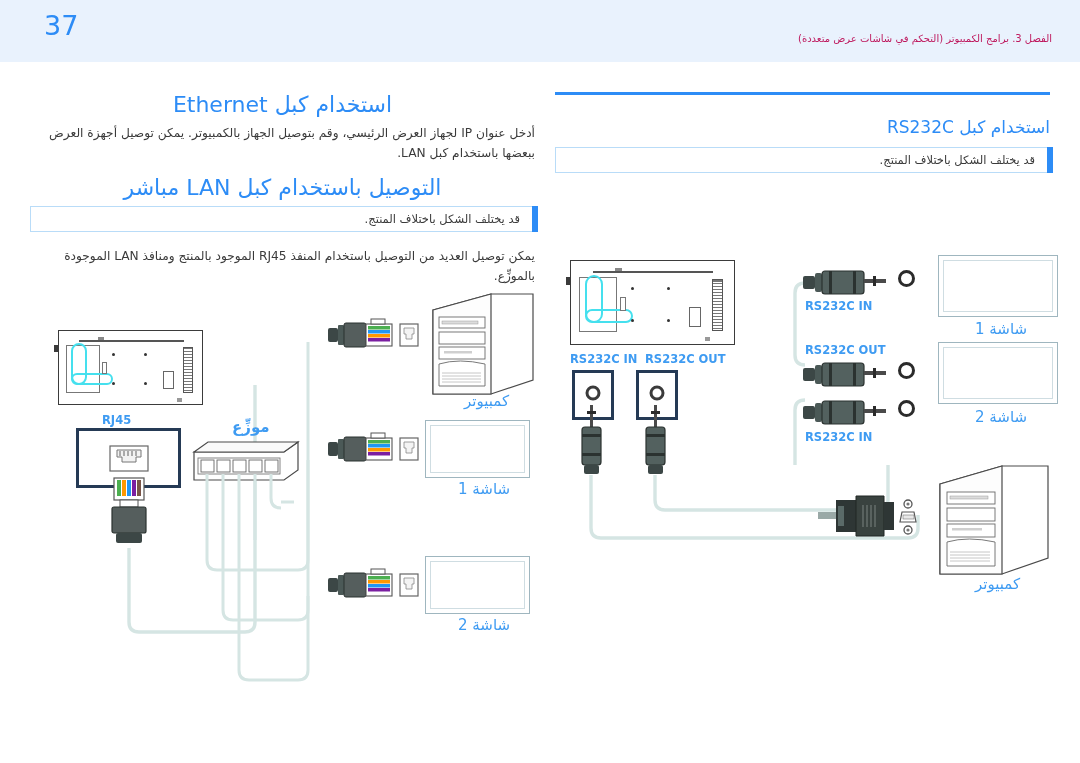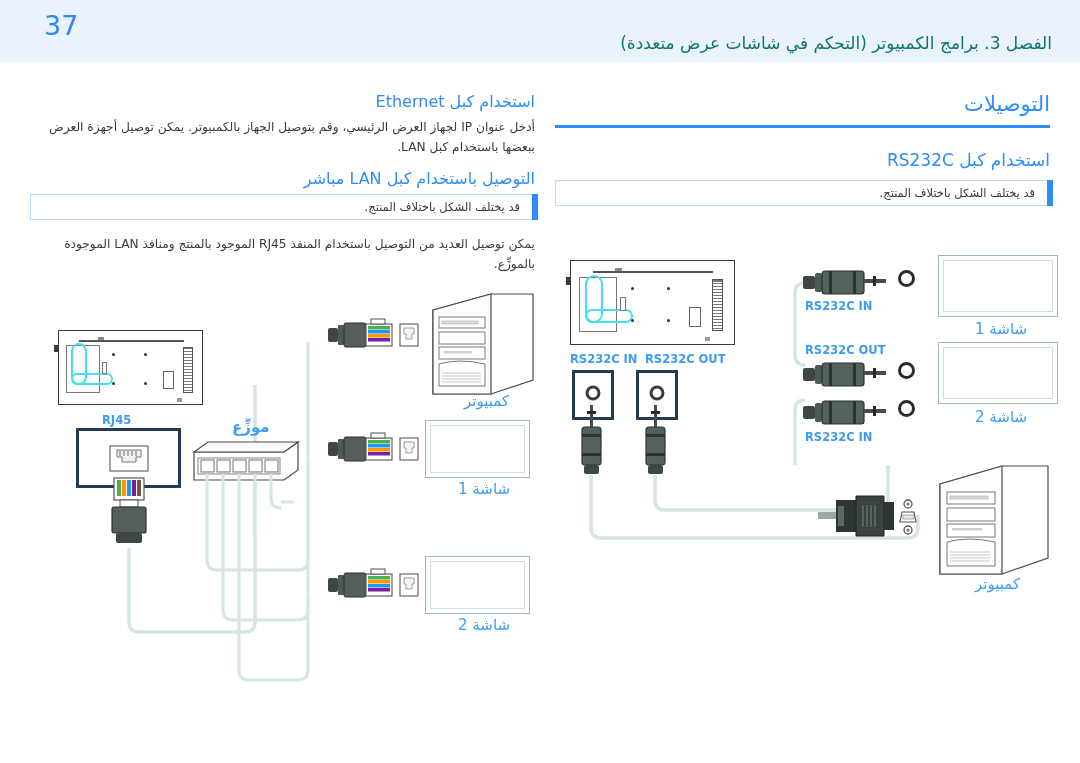--- a/index.html
+++ b/index.html
@@ -25,21 +25,21 @@
   }
   .page-number {
     position: absolute; right: auto; left: 44px; top: 10px;
     font-size: 27px; color: #2d8cf6;
     font-family: "DejaVu Sans", sans-serif;
     letter-spacing: 0px;
     direction: ltr;
   }
   .banner-title {
     position: absolute; right: 28px; top: 33px;
-    font-size: 17px; color: #0f766e;
+    font-size: 10px; color: #be185d;
     white-space: nowrap;
     direction: rtl;
   }
 
   
   .col-right {
     position: absolute; right: 30px; top: 92px;
     width: 495px;
     direction: rtl;
   }
@@ -55,22 +55,22 @@
   }
   .section-rule {
     height: 3px; background: #2d8cf6; width: 100%;
     margin-bottom: 22px;
   }
   .sub-title {
     font-size: 17px; color: #2d8cf6;
     text-align: right; margin: 0 0 10px 0; font-weight: 400;
   }
   .sub-title-left {
-    font-size: 16px; color: #2d8cf6;
-    text-align: right; margin: 0 0 6px 0; font-weight: 400;
+    font-size: 22px; color: #2d8cf6;
+    text-align: center; margin: 0 0 6px 0; font-weight: 400;
   }
   .body-text {
     font-size: 12.2px; color: #3a3a3a; line-height: 1.65;
     text-align: right; margin: 0 0 12px 0;
   }
 
   
   .note {
     position: relative;
     border: 1px solid #b9dcf8;
@@ -167,21 +167,20 @@
 </head>
 <body>
 
 <div id="page">
 
   <div class="banner"></div>
   <div class="page-number">37</div>
   <div class="banner-title">الفصل 3. برامج الكمبيوتر (التحكم في شاشات عرض متعددة)</div>
 
   <div class="col-right">
-    <h1 class="section-title">التوصيلات</h1>
     <div class="section-rule"></div>
     <h2 class="sub-title">استخدام كبل RS232C</h2>
     <div class="note">
       <span class="note-text">قد يختلف الشكل باختلاف المنتج.</span>
     </div>
   </div>
 
   <div class="fig" style="left:560px; top:250px; width:510px; height:350px;">
 
     <div class="panel" style="left:10px; top:10px; width:165px; height:85px;">

